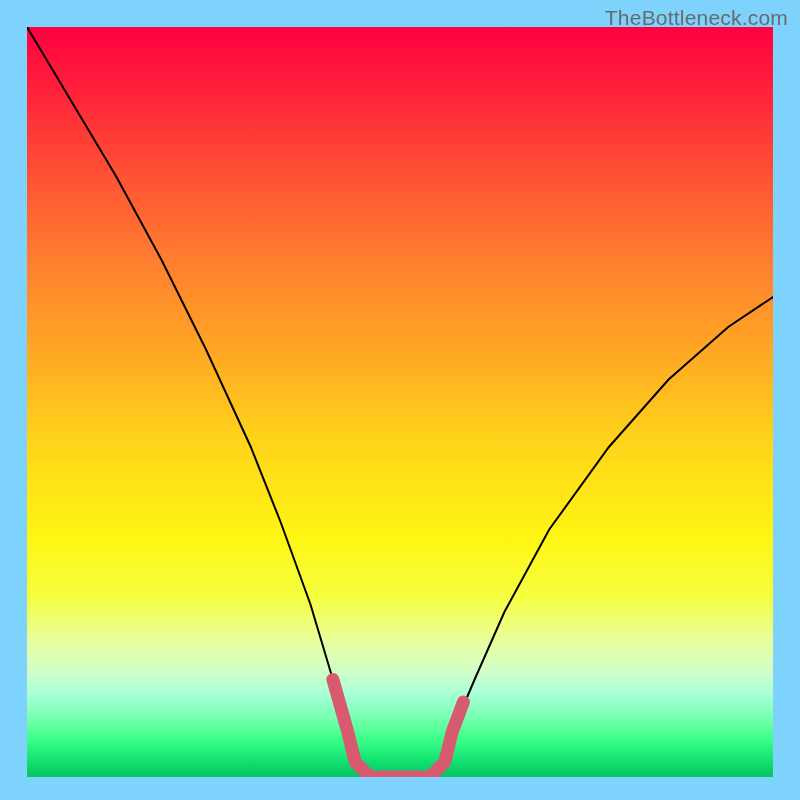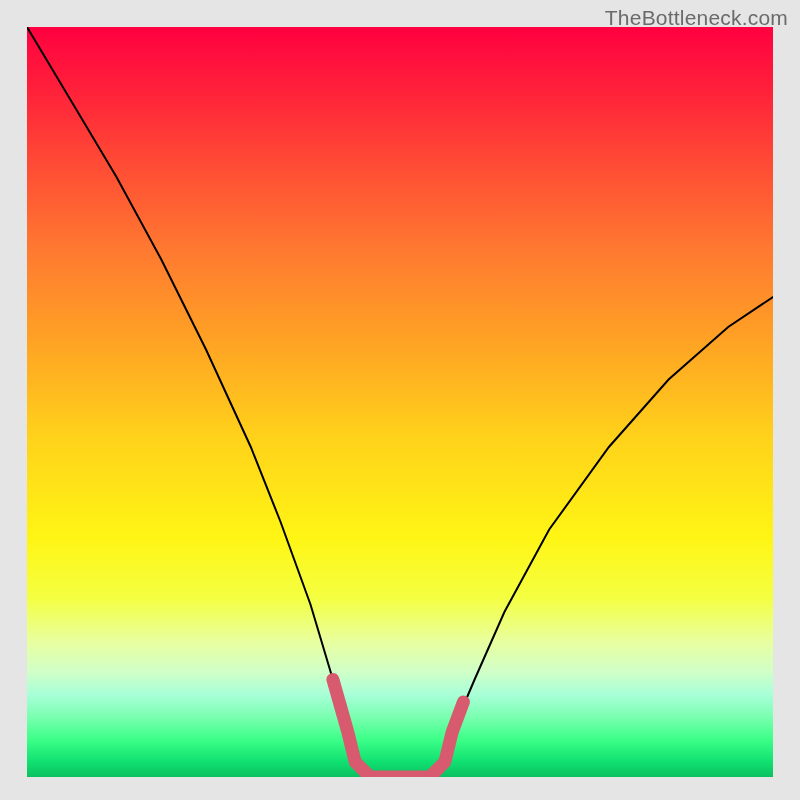--- a/index.html
+++ b/index.html
@@ -8,21 +8,21 @@
     width: 800px;
     height: 800px;
     overflow: hidden;
     background: #000;
     font-family: Arial, Helvetica, sans-serif;
   }
   .stage {
     position: relative;
     width: 800px;
     height: 800px;
-    background: #e5e5e5;
+    background: #7dd3fc;
   }
   .inner {
     position: absolute;
     left: 27px;
     top: 27px;
     width: 746px;
     height: 750px;
   }
   .gradient {
     position: absolute;

